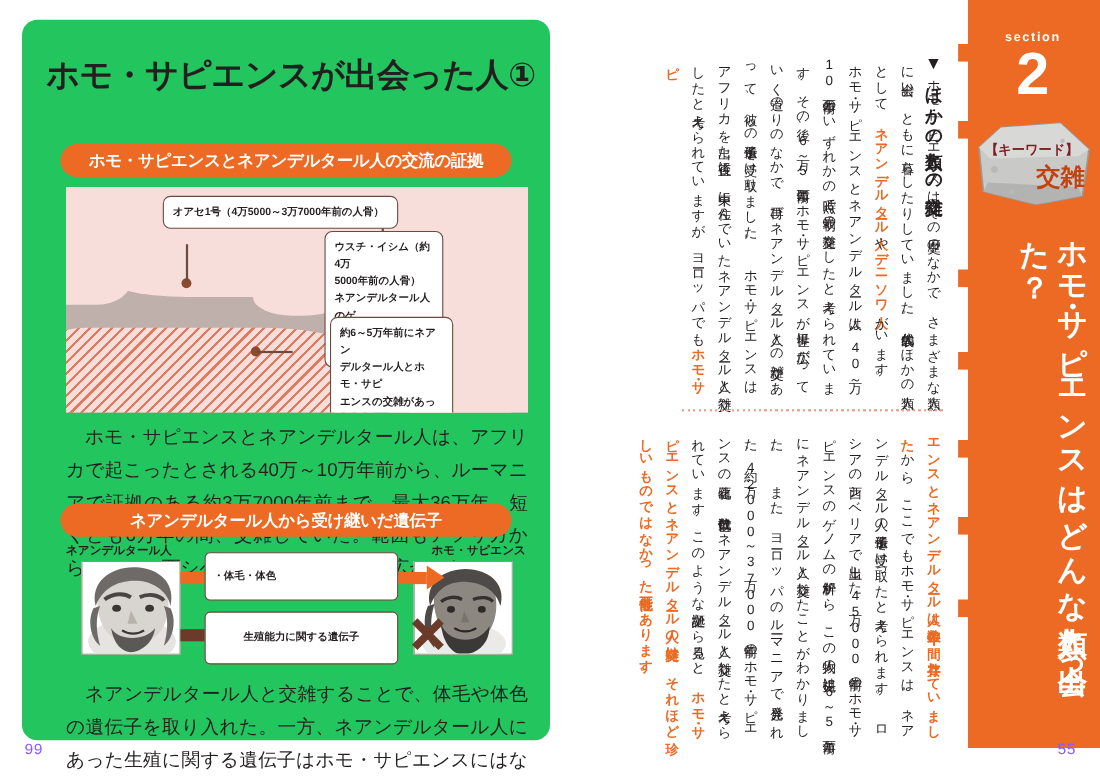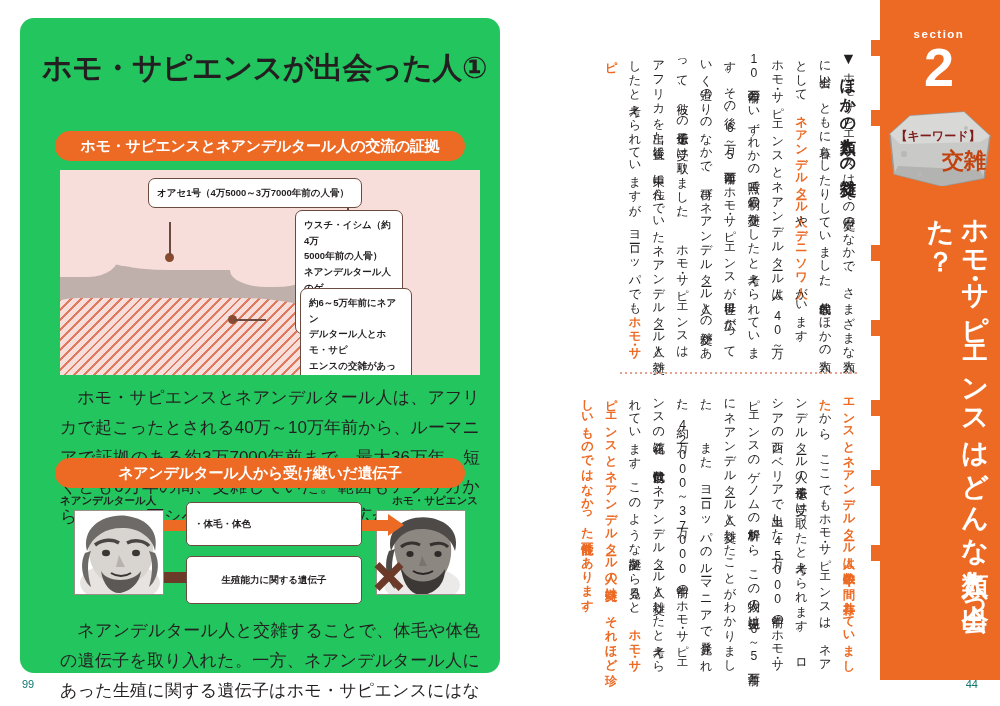--- a/index.html
+++ b/index.html
@@ -143,21 +143,21 @@
     font-size:16px; font-weight:bold; color:#231f20; letter-spacing:1px;
   }
   .hl { color:#ec6a23; font-weight:bold; }
   #divider-dots {
     position:absolute; right:140px; top:372px; width:240px; height:2px;
     background: repeating-linear-gradient(to right,
       #e8a08a 0px, #e8a08a 2px, transparent 2px, transparent 5px);
   }
 
   .pagenum {
-    position:absolute; bottom:16px; font-size:11px; color:#0f766e;
+    position:absolute; bottom:16px; font-size:14px; color:#8b5cf6;font-family:Liberation Mono, monospace;
   }
   #pn-left { left:22px; }
   #pn-right { right:22px; }
 </style>
 </head>
 <body>
 
 <div id="page">
 
   <div id="left-page">
@@ -308,14 +308,14 @@
     <div class="vhead">
       <span>▼</span><span>ほかの人類との交雑</span>
     </div>
 
     <div class="vcol-block" id="vtext-top"><span>　ホモ・サピエンスはその歴史のなかで、さまざまな人類に出会い、ともに暮らしたりしていました。代表的なほかの人類として、</span><span class="hl">ネアンデルタール人</span><span>や</span><span class="hl">デニソワ人</span><span>がいます。</span><span>　ホモ・サピエンスとネアンデルタール人は、40万～10万年前のいずれかの時点で最初の交雑をしたと考えられています。その後、6万～5万年前にホモ・サピエンスが世界に広がっていく道のりのなかで、再びネアンデルタール人との交雑があって、彼らの遺伝子を受け取りました。</span><span>　ホモ・サピエンスはアフリカを出た直後に、中東に住んでいたネアンデルタール人と交雑したと考えられていますが、ヨーロッパでも</span><span class="hl">ホモ・サピ</span></div>
     <div id="divider-dots"></div>
     <div class="vcol-block" id="vtext-bottom"><span class="hl">エンスとネアンデルタール人は数千年の間、共存していました</span><span>から、ここでもホモ・サピエンスは、ネアンデルタール人の遺伝子を受け取ったと考えられます。</span><span>　ロシアの西シベリアで出土した4万5000年前のホモ・サピエンスのゲノムの解析から、この人物の祖先は6～5万年前にネアンデルタール人と交雑したことがわかりました。</span><span>　また、ヨーロッパのルーマニアで発見された、約4万2000～3万7000年前のホモ・サピエンスの化石は、数世代前にネアンデルタール人と交雑したと考えられています。このような証拠から見ると、</span><span class="hl">ホモ・サピエンスとネアンデルタール人の交雑は、それほど珍しいものではなかった可能性もあります。</span></div>
   </div>
 
   <div class="pagenum" id="pn-left">99</div>
-  <div class="pagenum" id="pn-right">44</div>
+  <div class="pagenum" id="pn-right">55</div>
 </div>
 
 </body></html>

